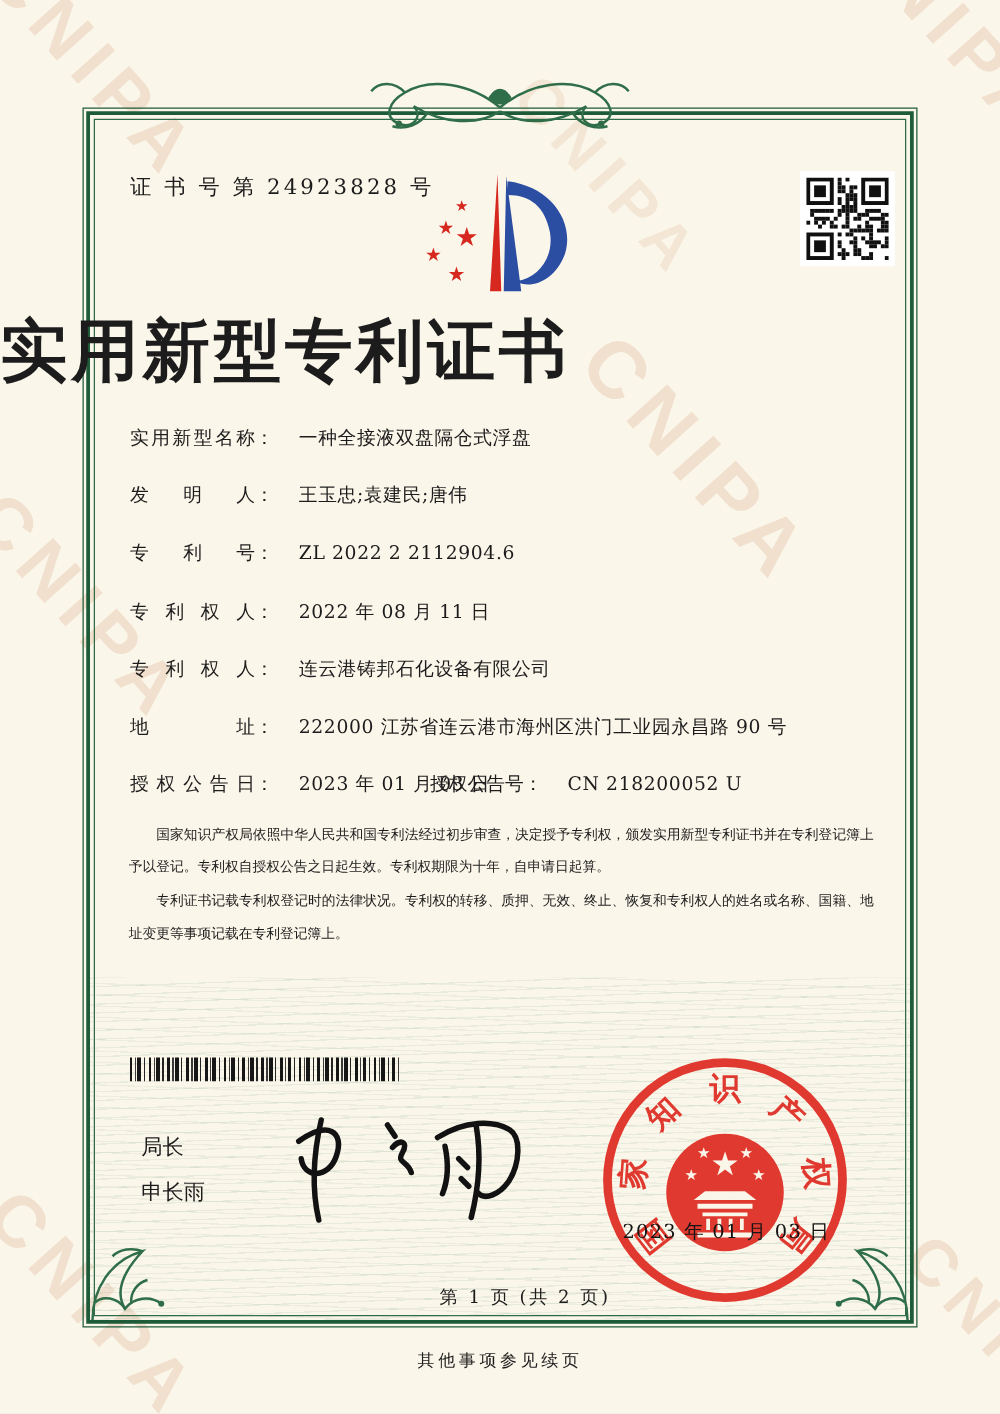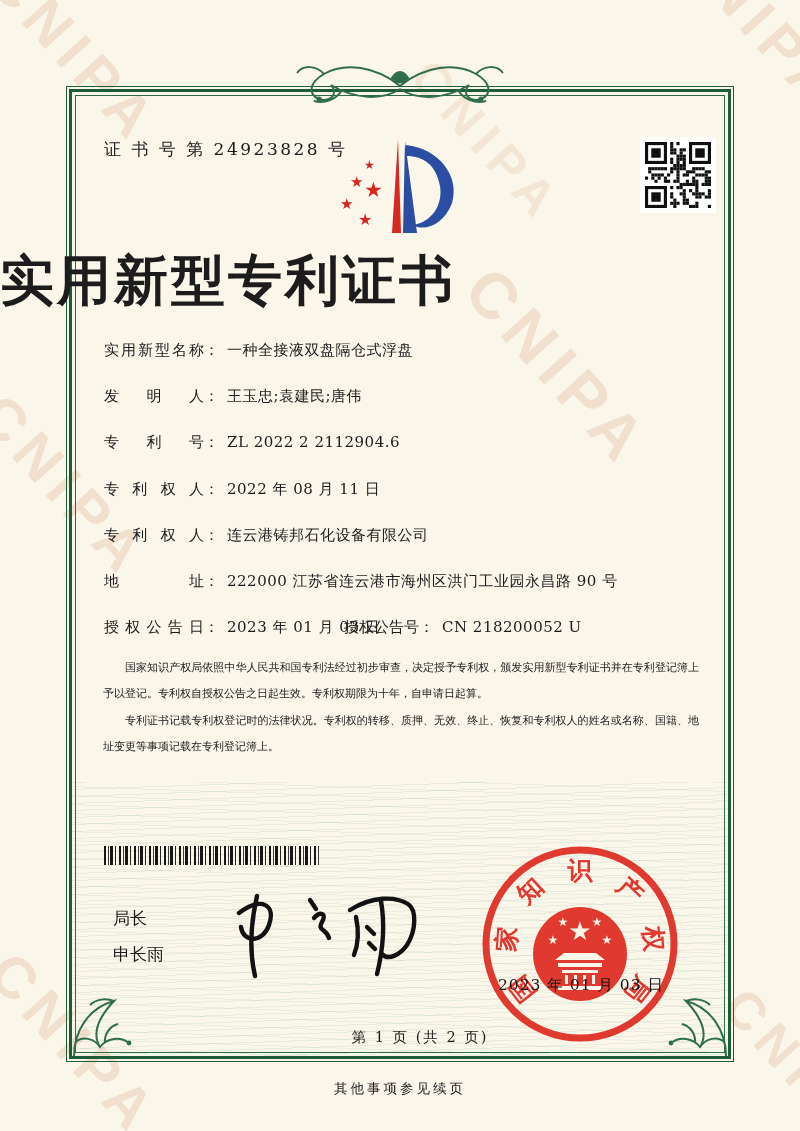--- a/index.html
+++ b/index.html
@@ -34,21 +34,21 @@
   .cert-no{position:absolute;left:104px;top:138px;font-size:17px;letter-spacing:2.5px;z-index:2;}
   .logo{position:absolute;left:336px;top:128px;width:128px;height:114px;z-index:2;}
   .qr{position:absolute;left:640px;top:137px;width:76px;height:76px;background:#fff;z-index:2;
       display:flex;align-items:center;justify-content:center;}
   .title{position:absolute;left:0;right:0;top:245px;text-align:left;font-size:54px;
          font-weight:bold;letter-spacing:3px;z-index:2;}
   
   .fields{position:absolute;left:104px;top:341px;width:606px;z-index:2;font-size:15px;}
   .frow{position:relative;height:46.2px;display:flex;align-items:flex-start;}
   .flabel{display:inline-block;width:100px;text-align:justify;text-align-last:justify;}
-  .fvalue{margin-left:8px;letter-spacing:.5px;}
+  .fvalue{margin-left:20px;letter-spacing:.5px;}
   .grant-pair{position:absolute;left:240px;top:0;display:flex;}
   
   .body-text{position:absolute;left:103px;top:655px;width:596px;z-index:2;
              font-size:11px;line-height:26.4px;text-align:justify;}
   .body-text p{margin:0;text-indent:2em;}
   
   .barcode{position:absolute;left:104px;top:846px;width:216px;height:19px;z-index:2;
     background:repeating-linear-gradient(90deg,
       #161616 0 2px,transparent 2px 4px,#3a3a3a 4px 5px,transparent 5px 6px,
       #161616 6px 9px,transparent 9px 11px,#242424 11px 12px,transparent 12px 15px);}

